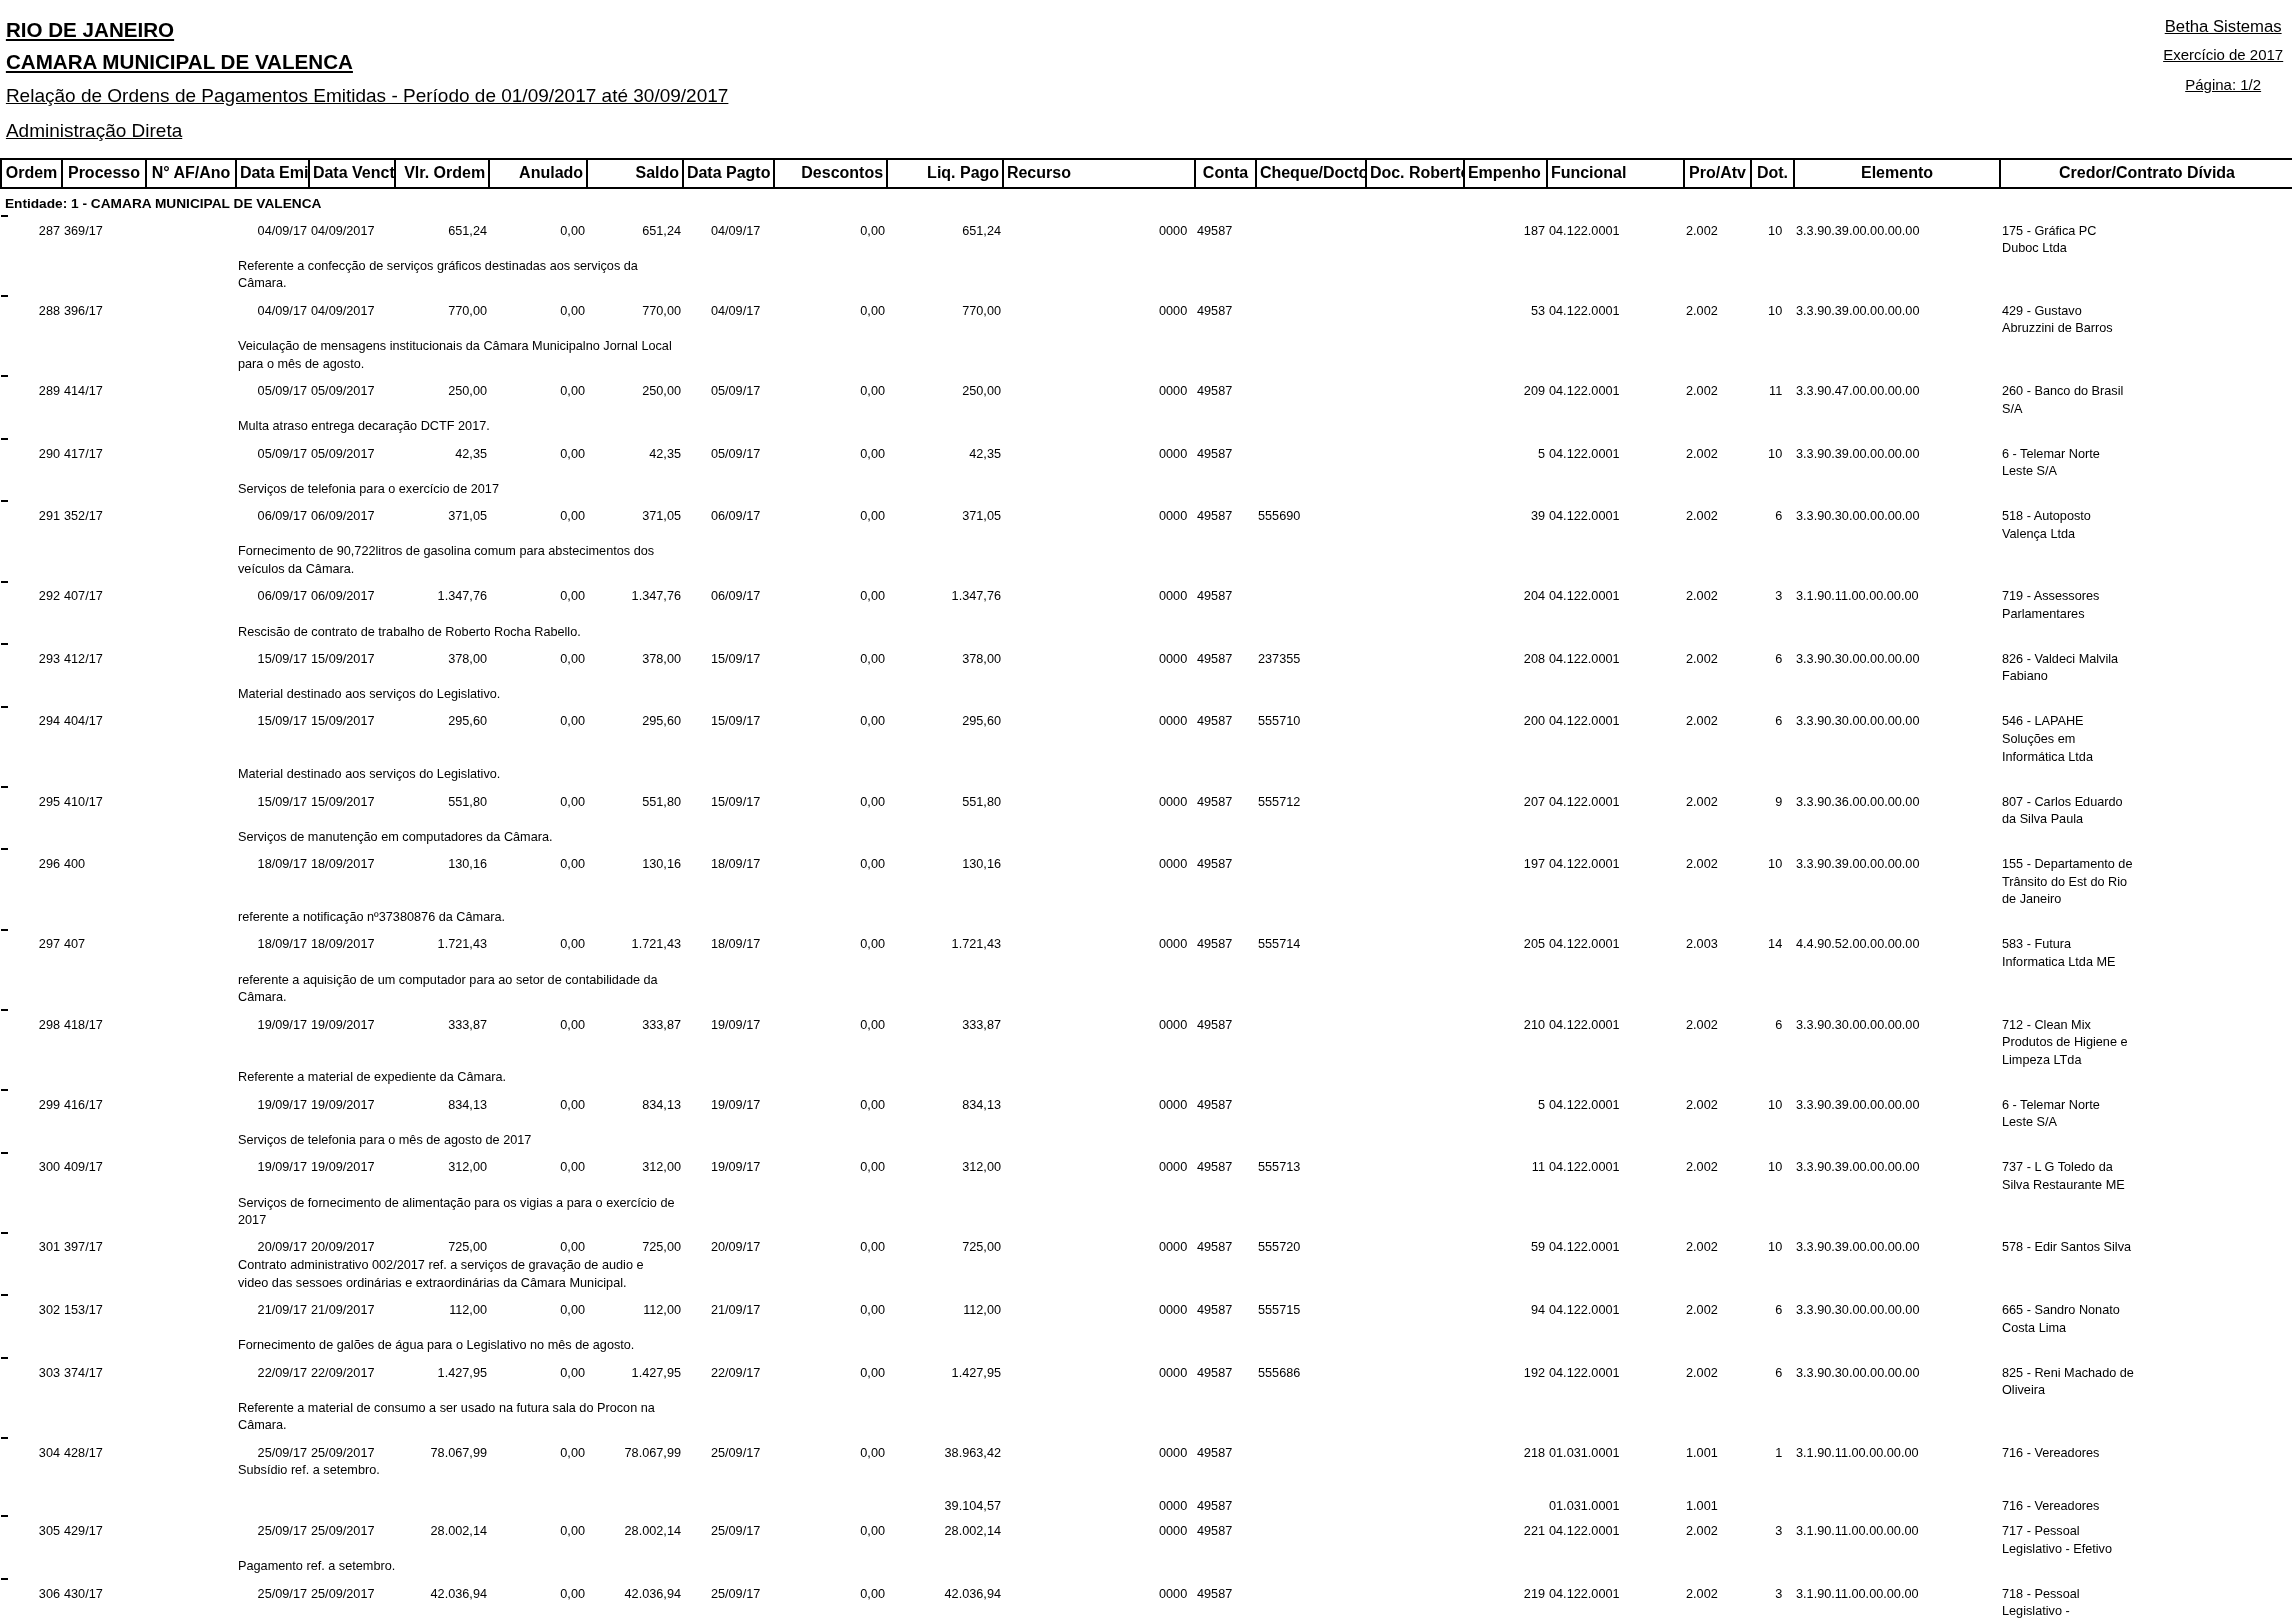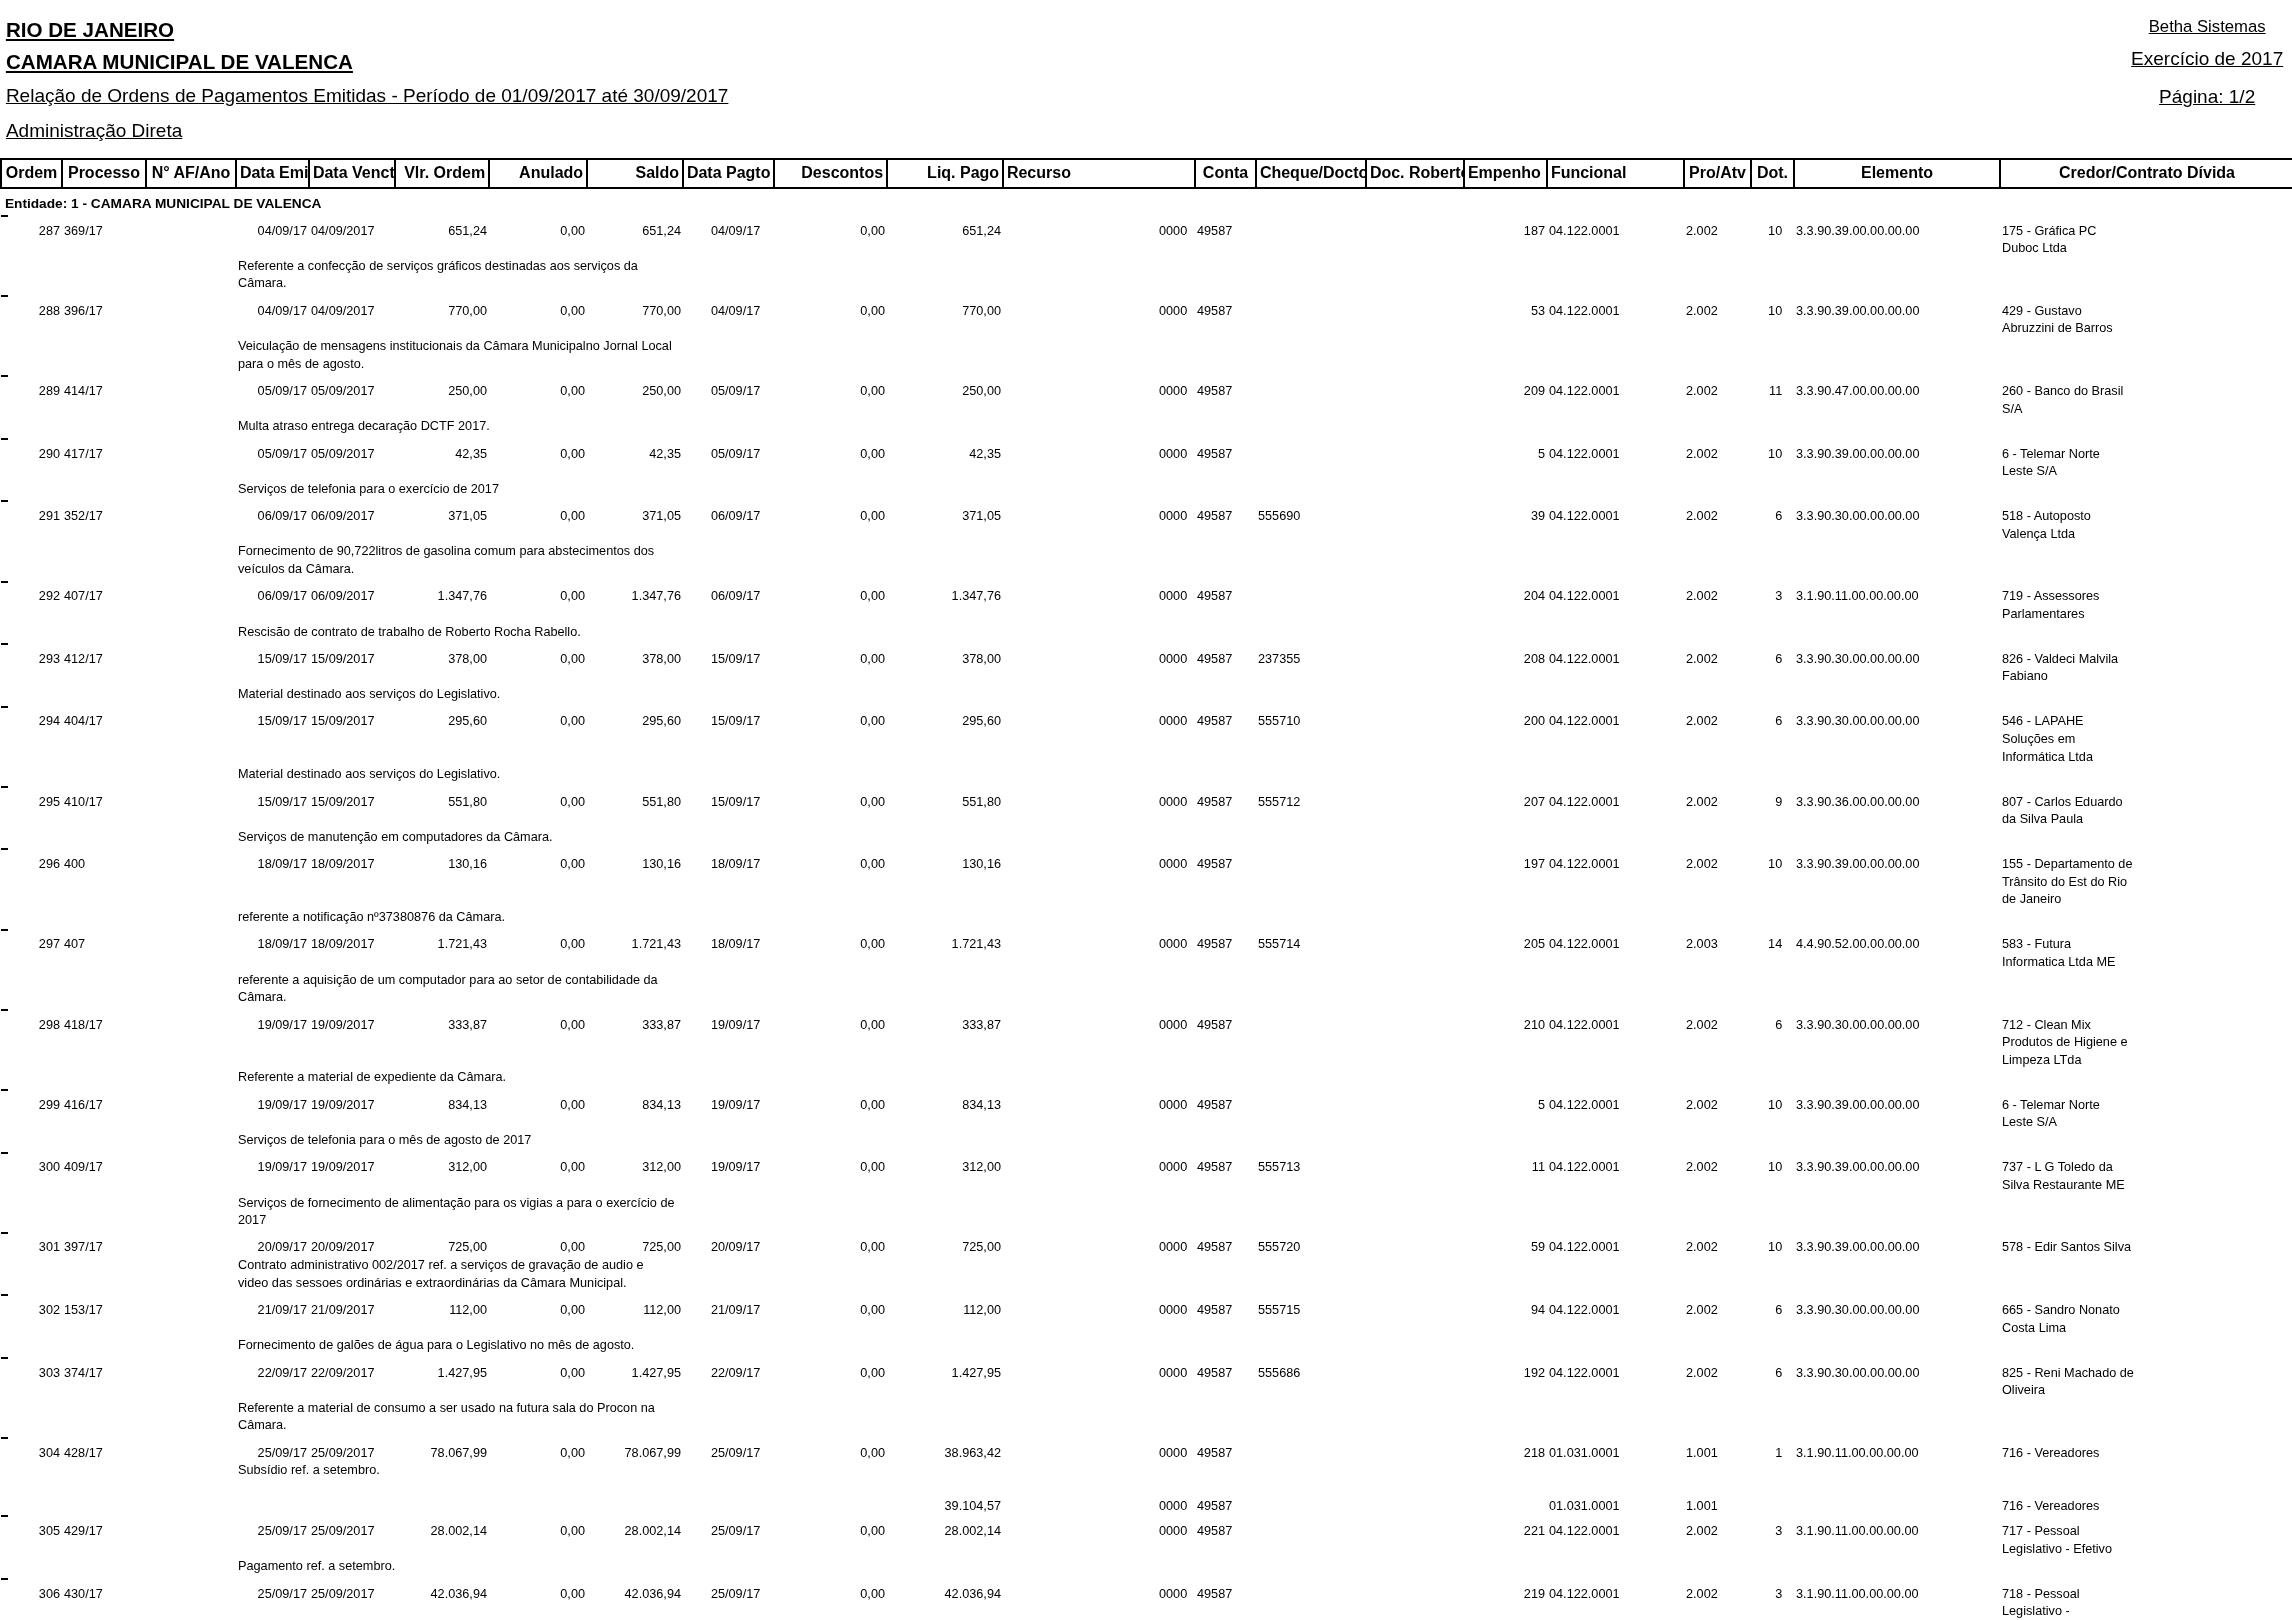--- a/index.html
+++ b/index.html
@@ -3,21 +3,21 @@
 <meta charset="utf-8">
 <style>
   html,body{margin:0;padding:0;background:#fff;color:#000;}
   body{width:2293px;font-family:"Liberation Sans","DejaVu Sans",sans-serif;font-size:12.7px;}
   .page{width:2293px;box-sizing:border-box;padding:9.8px 0 29px 0;}
   
   .report-header{display:flex;justify-content:space-between;align-items:flex-start;padding:3.9px 9.8px 0 5.9px;text-decoration:underline;}
   .hl-state,.hl-entity{font-size:20.6px;font-weight:bold;line-height:1.55;}
   .hl-sub{font-size:19px;line-height:1.85;}
   .hr-vendor{font-size:16.7px;line-height:1.6;}
-  .hr-line{font-size:19px;line-height:2.0;}
+  .hr-line{font-size:15px;line-height:2.0;}
   .header-right{text-align:center;}
   
   table{table-layout:fixed;border-collapse:collapse;width:2293px;margin-top:9.8px;}
   thead th{border:2.9px solid #000;font-size:16px;font-weight:bold;padding:4.9px 2.9px;overflow:hidden;white-space:nowrap;}
   thead{border-bottom:2.9px solid #000;}
   td{font-size:12.7px;line-height:17.6px;padding:0 2px;vertical-align:top;overflow:hidden;}
   tr.entity-row td{font-weight:bold;font-size:13.7px;padding:5.9px 0 2px 3.9px;}
   tr.main td{padding-top:7.8px;}
   tr.hist td{padding-bottom:2px;}
   tr.extra td{padding-top:15.7px;}

